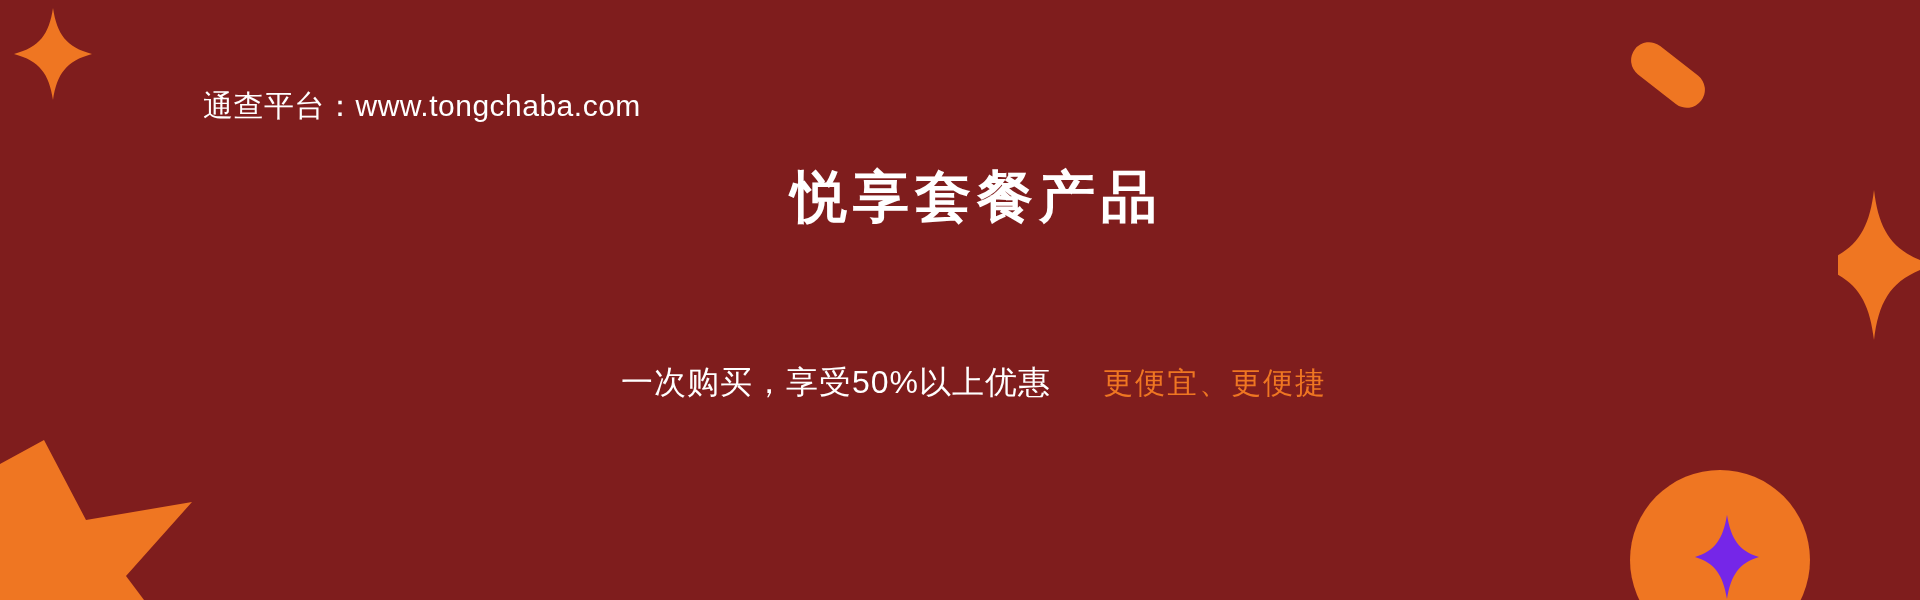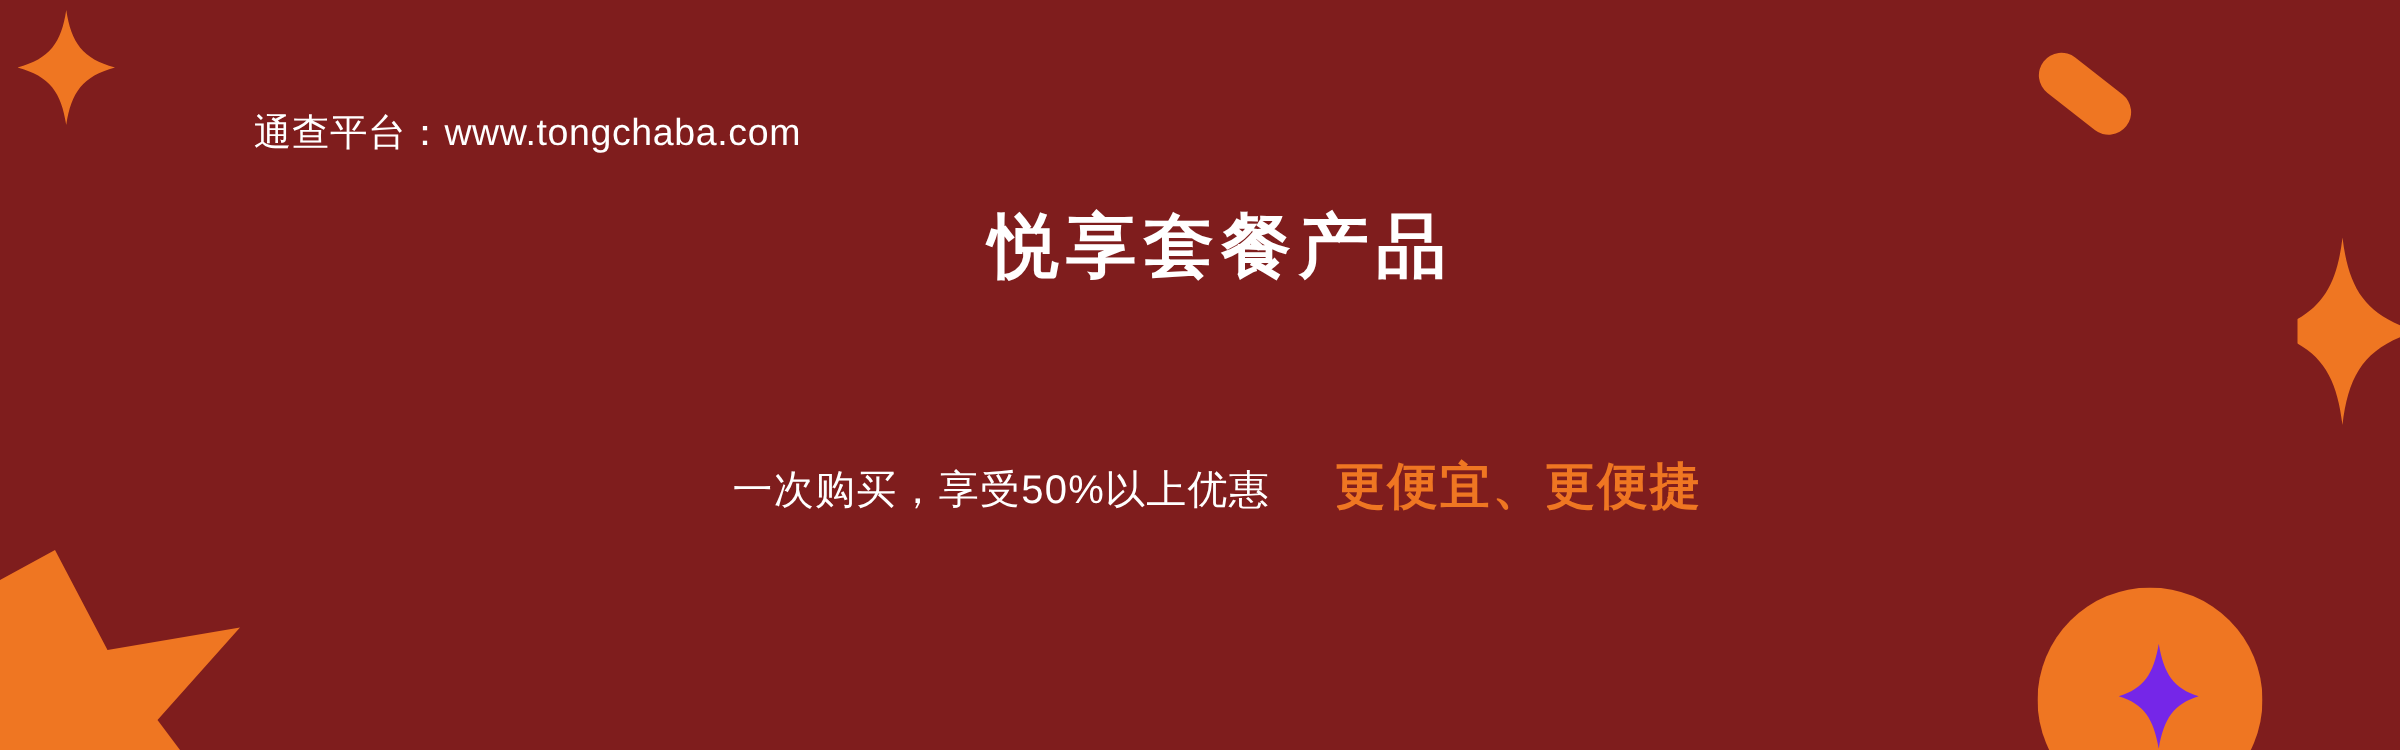--- a/index.html
+++ b/index.html
@@ -79,22 +79,22 @@
     gap: 52px;
     white-space: nowrap;
   }
   #subtitle-plain {
     font-size: 32px;
     font-weight: 400;
     color: #ffffff;
     letter-spacing: 1px;
   }
   #subtitle-accent {
-    font-size: 40px;
-    font-weight: 700;
+    font-size: 30px;
+    font-weight: 400;
     color: #ef7622;
     letter-spacing: 2px;
   }
 </style>
 </head>
 <body>
 
 <div id="banner">
 
   <div class="deco" id="sparkle-top-left">

